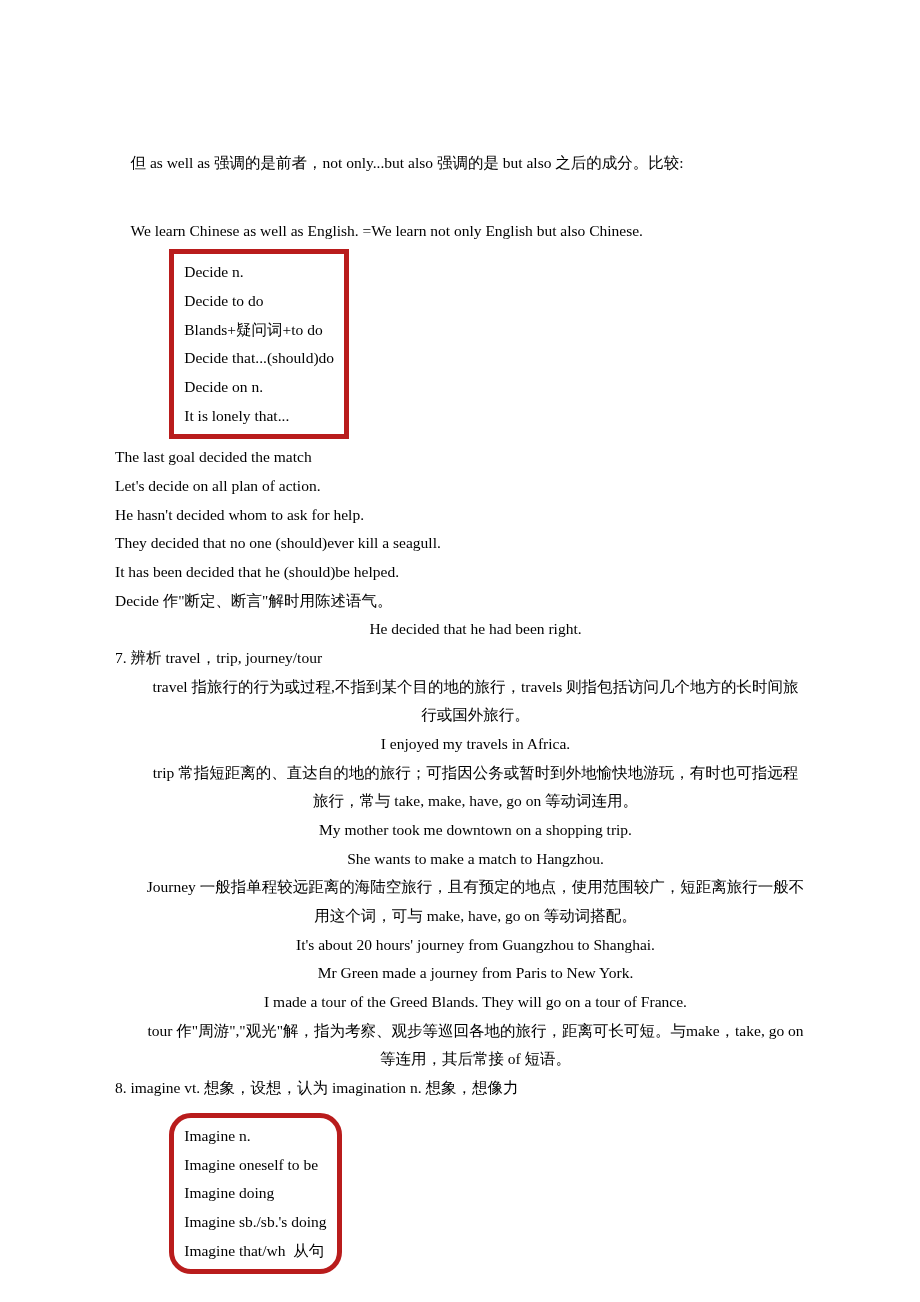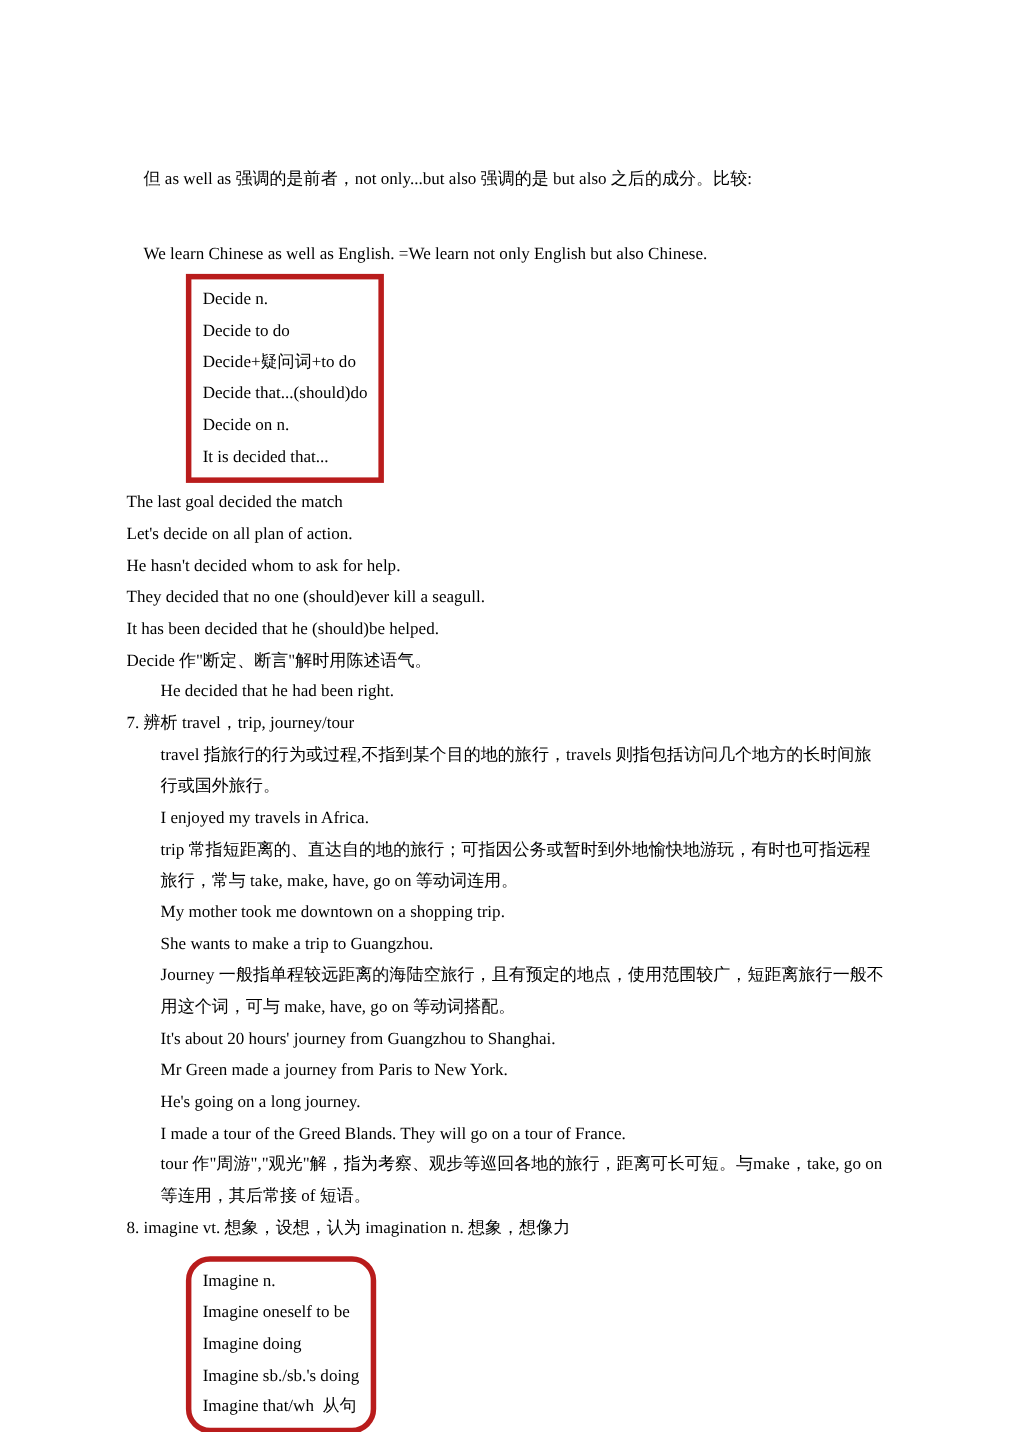--- a/index.html
+++ b/index.html
@@ -17,20 +17,21 @@
   }
   .line {
     white-space: pre-wrap;
   }
   .indent-1 {
     padding-left: 1em;
     margin-top: 39px;
   }
   .indent-2 {
     padding-left: 2em;
+    text-align: center;
   }
   .boxed {
     border: 5px solid #b91c1c;
     display: inline-block;
     padding: 4px 10px;
     margin-left: 3.5em;
     margin-top: 4px;
     margin-bottom: 4px;
   }
   .boxed .line {
@@ -44,43 +45,42 @@
 <body>
 
 <div class="page">
 
   <div class="line indent-1">但 as well as 强调的是前者，not only...but also 强调的是 but also 之后的成分。比较:</div>
   <div class="line indent-1">We learn Chinese as well as English. =We learn not only English but also Chinese.</div>
 
   <div class="boxed tight">
     <div class="line">Decide n.</div>
     <div class="line">Decide to do</div>
-    <div class="line">Decide+疑问词+to do</div>
+    <div class="line">Blands+疑问词+to do</div>
     <div class="line">Decide that...(should)do</div>
     <div class="line">Decide on n.</div>
-    <div class="line">It is decided that...</div>
+    <div class="line">It is lonely that...</div>
   </div>
 
   <div class="line">The last goal decided the match</div>
   <div class="line">Let's decide on all plan of action.</div>
   <div class="line">He hasn't decided whom to ask for help.</div>
   <div class="line">They decided that no one (should)ever kill a seagull.</div>
   <div class="line">It has been decided that he (should)be helped.</div>
   <div class="line">Decide 作"断定、断言"解时用陈述语气。</div>
   <div class="line indent-2">He decided that he had been right.</div>
   <div class="line">7. 辨析 travel，trip, journey/tour</div>
   <div class="line indent-2">travel 指旅行的行为或过程,不指到某个目的地的旅行，travels 则指包括访问几个地方的长时间旅行或国外旅行。</div>
   <div class="line indent-2">I enjoyed my travels in Africa.</div>
   <div class="line indent-2">trip 常指短距离的、直达自的地的旅行；可指因公务或暂时到外地愉快地游玩，有时也可指远程旅行，常与 take, make, have, go on 等动词连用。</div>
   <div class="line indent-2">My mother took me downtown on a shopping trip.</div>
-  <div class="line indent-2">She wants to make a trip to Guangzhou.</div>
+  <div class="line indent-2">She wants to make a match to Hangzhou.</div>
   <div class="line indent-2">Journey 一般指单程较远距离的海陆空旅行，且有预定的地点，使用范围较广，短距离旅行一般不用这个词，可与 make, have, go on 等动词搭配。</div>
   <div class="line indent-2">It's about 20 hours' journey from Guangzhou to Shanghai.</div>
   <div class="line indent-2">Mr Green made a journey from Paris to New York.</div>
-  <div class="line indent-2">He's going on a long journey.</div>
   <div class="line indent-2">I made a tour of the Greed Blands. They will go on a tour of France.</div>
   <div class="line indent-2">tour 作"周游","观光"解，指为考察、观步等巡回各地的旅行，距离可长可短。与make，take, go on 等连用，其后常接 of 短语。</div>
   <div class="line">8. imagine vt. 想象，设想，认为 imagination n. 想象，想像力</div>
 
   <div class="boxed tight" style="margin-top:10px;margin-bottom:10px;border-radius:22px;">
     <div class="line">Imagine n.</div>
     <div class="line">Imagine oneself to be</div>
     <div class="line">Imagine doing</div>
     <div class="line">Imagine sb./sb.'s doing</div>
     <div class="line">Imagine that/wh  从句</div>

